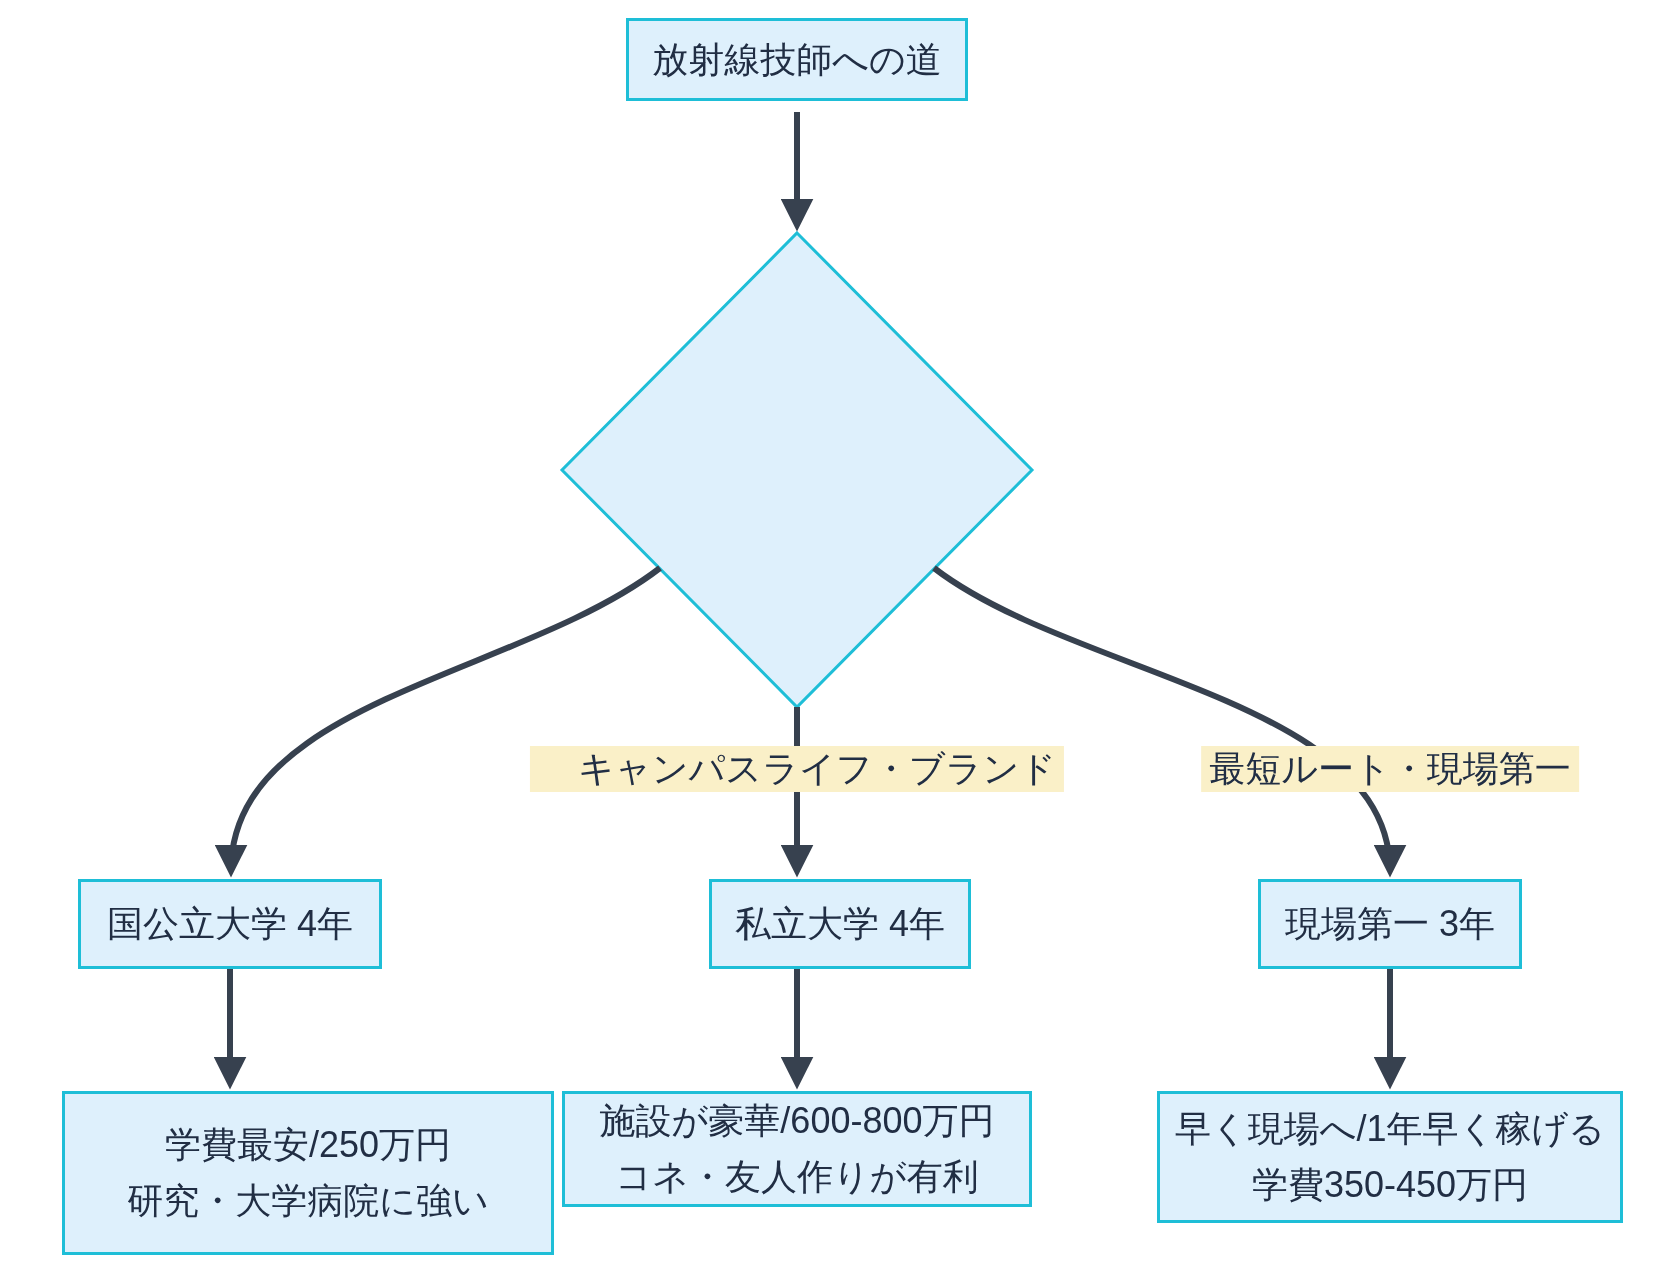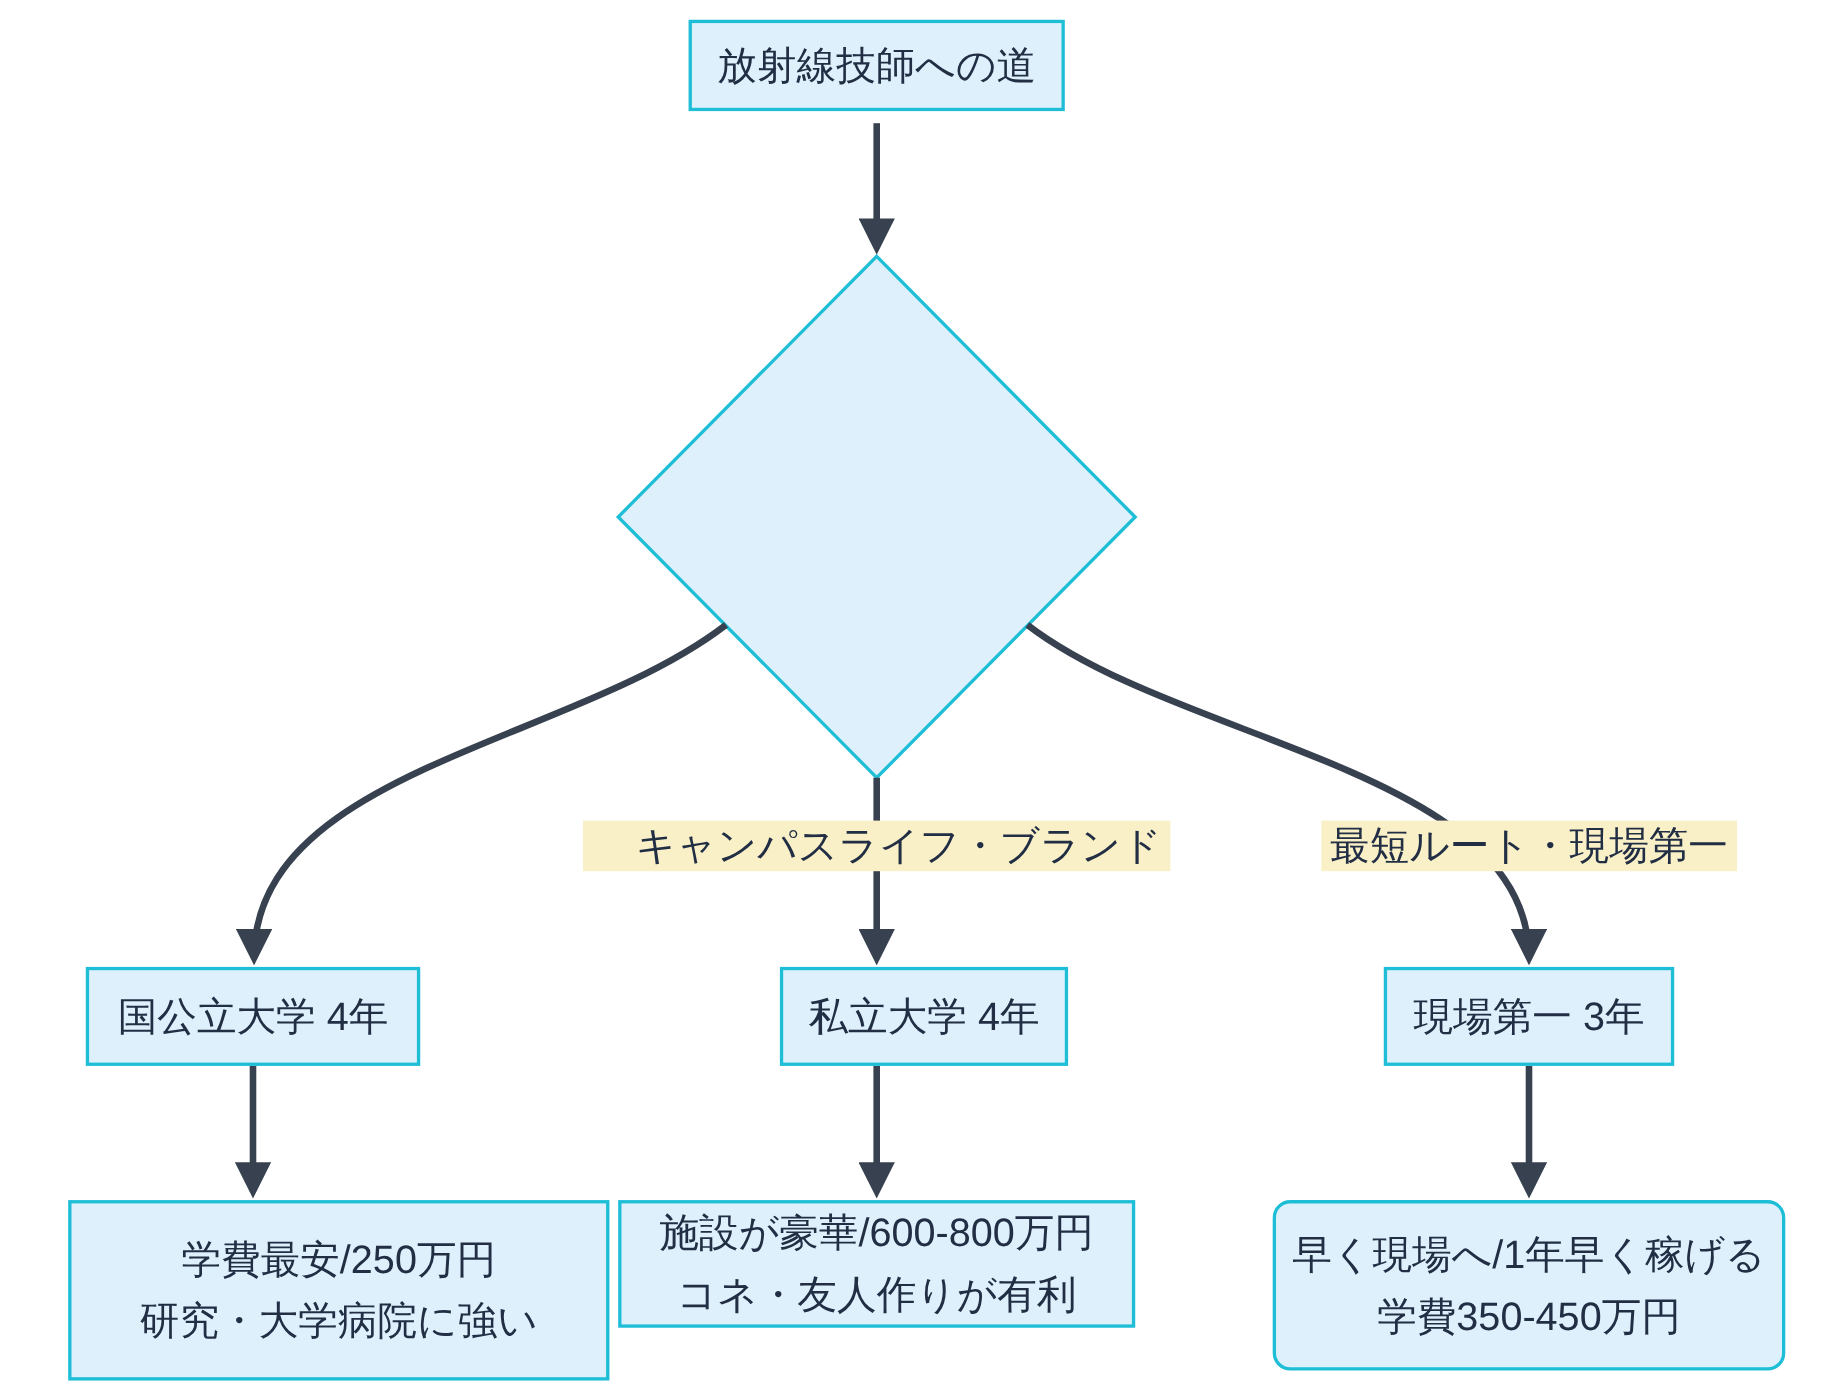--- a/index.html
+++ b/index.html
@@ -108,18 +108,18 @@
   </div>
 
   <div class="node" style="left:18px; top:1091px; width:492px; height:164px;margin-left:44px;">
     <div>学費最安/250万円</div>
     <div>研究・大学病院に強い</div>
   </div>
   <div class="node" style="left:562px; top:1091px; width:470px; height:116px;">
     <div>施設が豪華/600-800万円</div>
     <div>コネ・友人作りが有利</div>
   </div>
-  <div class="node" style="left:1157px; top:1091px; width:466px; height:155px;border-radius:16px;">
+  <div class="node" style="left:1157px; top:1091px; width:466px; height:132px;">
     <div>早く現場へ/1年早く稼げる</div>
     <div>学費350-450万円</div>
   </div>
 
 </div>
 
 </body></html>

